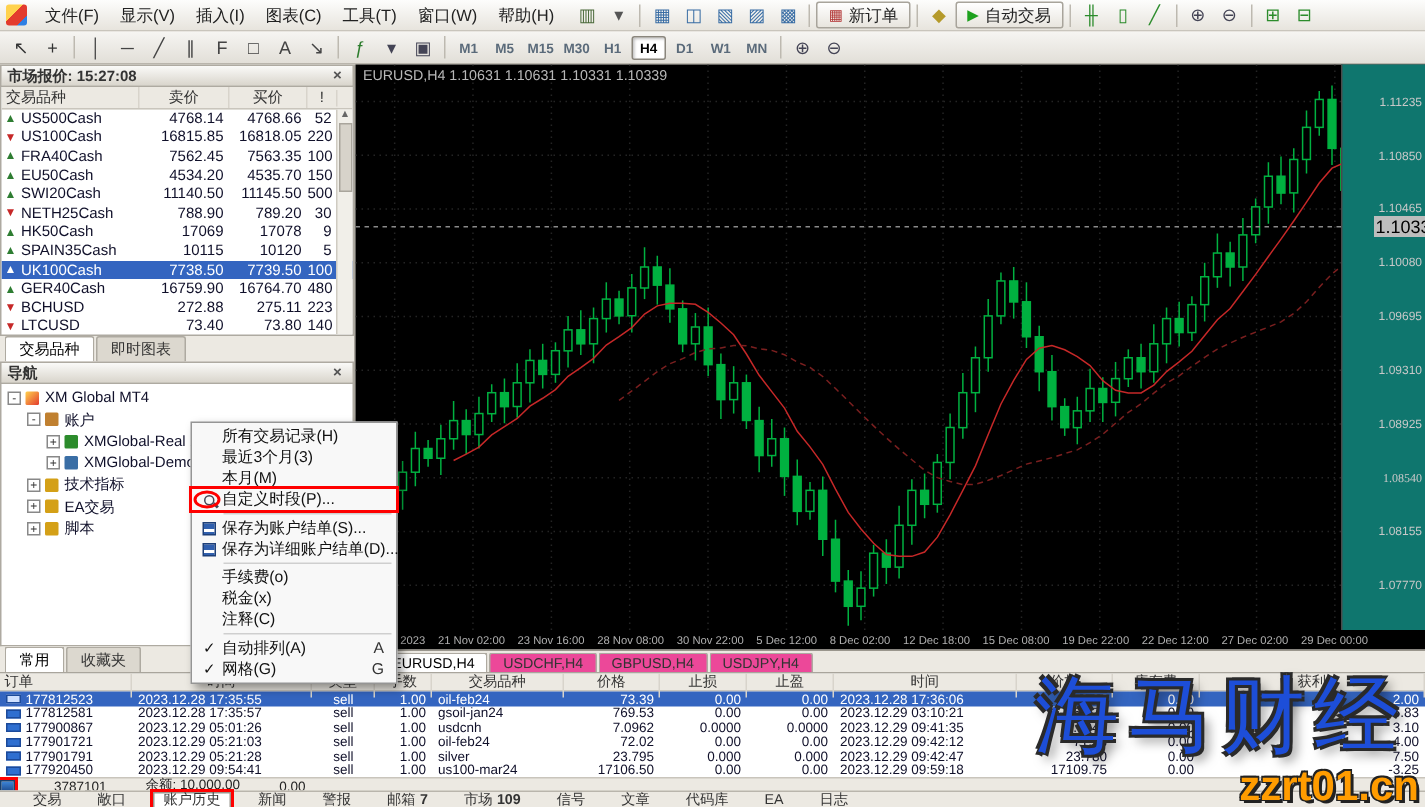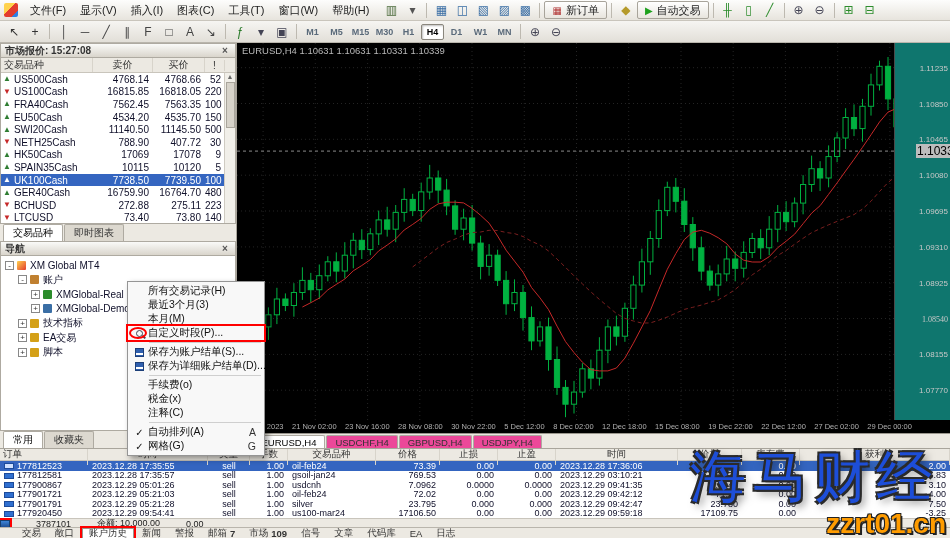--- a/index.html
+++ b/index.html
@@ -83,21 +83,21 @@
 .h-row .al{text-align:left}.h-row .ac{text-align:center}.h-row .ar{text-align:right}
 .h-row.selected{background:#3465c0;color:#fff}
 .ordicon{display:inline-block;width:6px;height:6px;background:#2f6fd0;border:1px solid #1c4a9a;margin-right:3px;vertical-align:middle}
 .h-row.selected .ordicon{background:#cfe0ff}
 .h-summary{position:absolute;left:0;top:69px;width:950px;height:10px;background:#ece9e2;border-top:1px solid #c9c5bc;
   display:flex;align-items:center;gap:26px;font-size:9px;color:#222;padding-left:0;white-space:nowrap}
 .sum-icon{width:10px;height:8px;background:linear-gradient(#3d85d8,#1f4f94);border:1px solid #17406f;flex:none}
 
 
 .bottom-tabs{position:absolute;left:0;top:527px;width:950px;height:11px;background:#ece9e2;border-top:1px solid #b9b5ac;
-  display:flex;align-items:center;padding-left:16px;gap:2px;font-size:9.5px;color:#333;white-space:nowrap}
+  display:flex;align-items:center;padding-left:16px;gap:12px;font-size:9.5px;color:#333;white-space:nowrap}
 .btab{padding:0 6px;height:11px;display:flex;align-items:center;gap:3px}
 .btab.active{background:#fff;border:1px solid #9a968d;border-bottom:none}
 .btab .badge{font-weight:bold;color:#333}
 
 
 .ctx{position:absolute;left:127px;top:281px;width:138px;background:#f8f8f8;border:1px solid #959595;
   box-shadow:3px 3px 6px rgba(0,0,0,.4);z-index:100;padding:2px 0;font-size:10.5px}
 .ctx-item{display:flex;align-items:center;height:14px;padding:0 8px 0 3px;color:#111;position:relative;white-space:nowrap}
 .ctx-gutter{width:17px;flex:none;display:flex;align-items:center;justify-content:center}
 .ctx-sep{height:1px;background:#cfcfcf;margin:2px 3px 2px 21px}
@@ -254,21 +254,21 @@
             <span class="num">11140.50</span>
             <span class="num">11145.50</span>
             <span class="num">500</span>
           </div>
           <div class="mw-grid mw-row">
             <span class="sym">
               <span class="tickarrow" style="color: rgb(198, 40, 40);">▼</span>
               <span>NETH25Cash</span>
             </span>
             <span class="num">788.90</span>
-            <span class="num">407.72</span>
+            <span class="num">789.20</span>
             <span class="num">30</span>
           </div>
           <div class="mw-grid mw-row">
             <span class="sym">
               <span class="tickarrow" style="color: rgb(46, 125, 50);">▲</span>
               <span>HK50Cash</span>
             </span>
             <span class="num">17069</span>
             <span class="num">17078</span>
             <span class="num">9</span>

